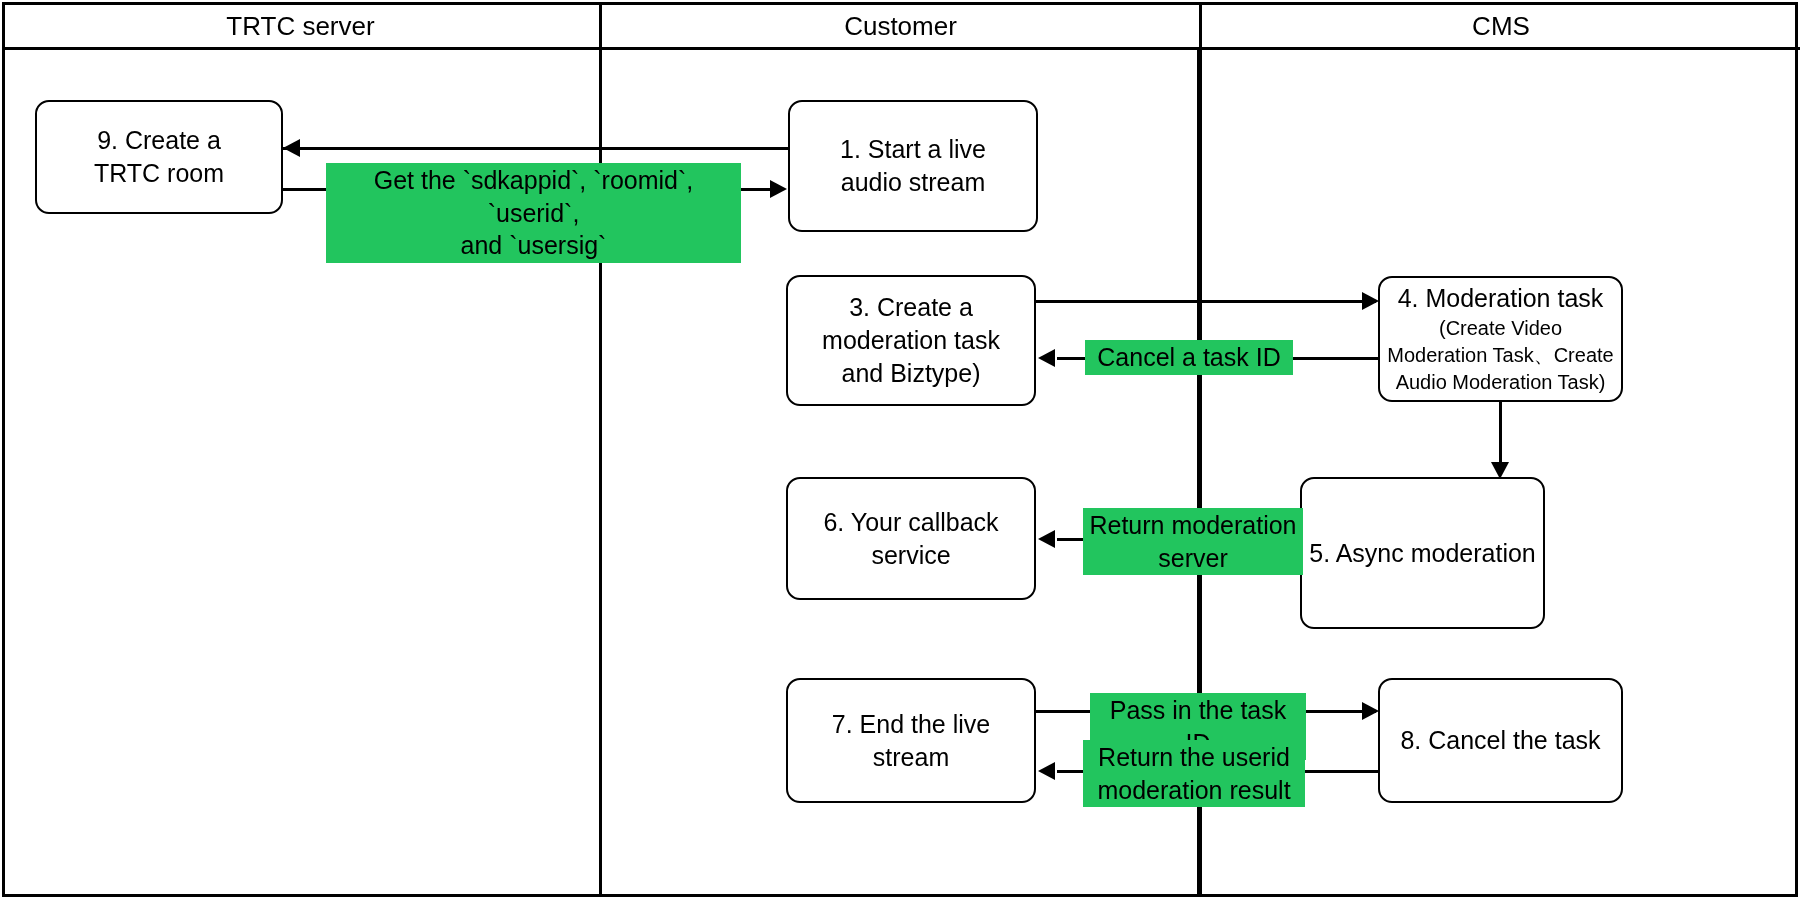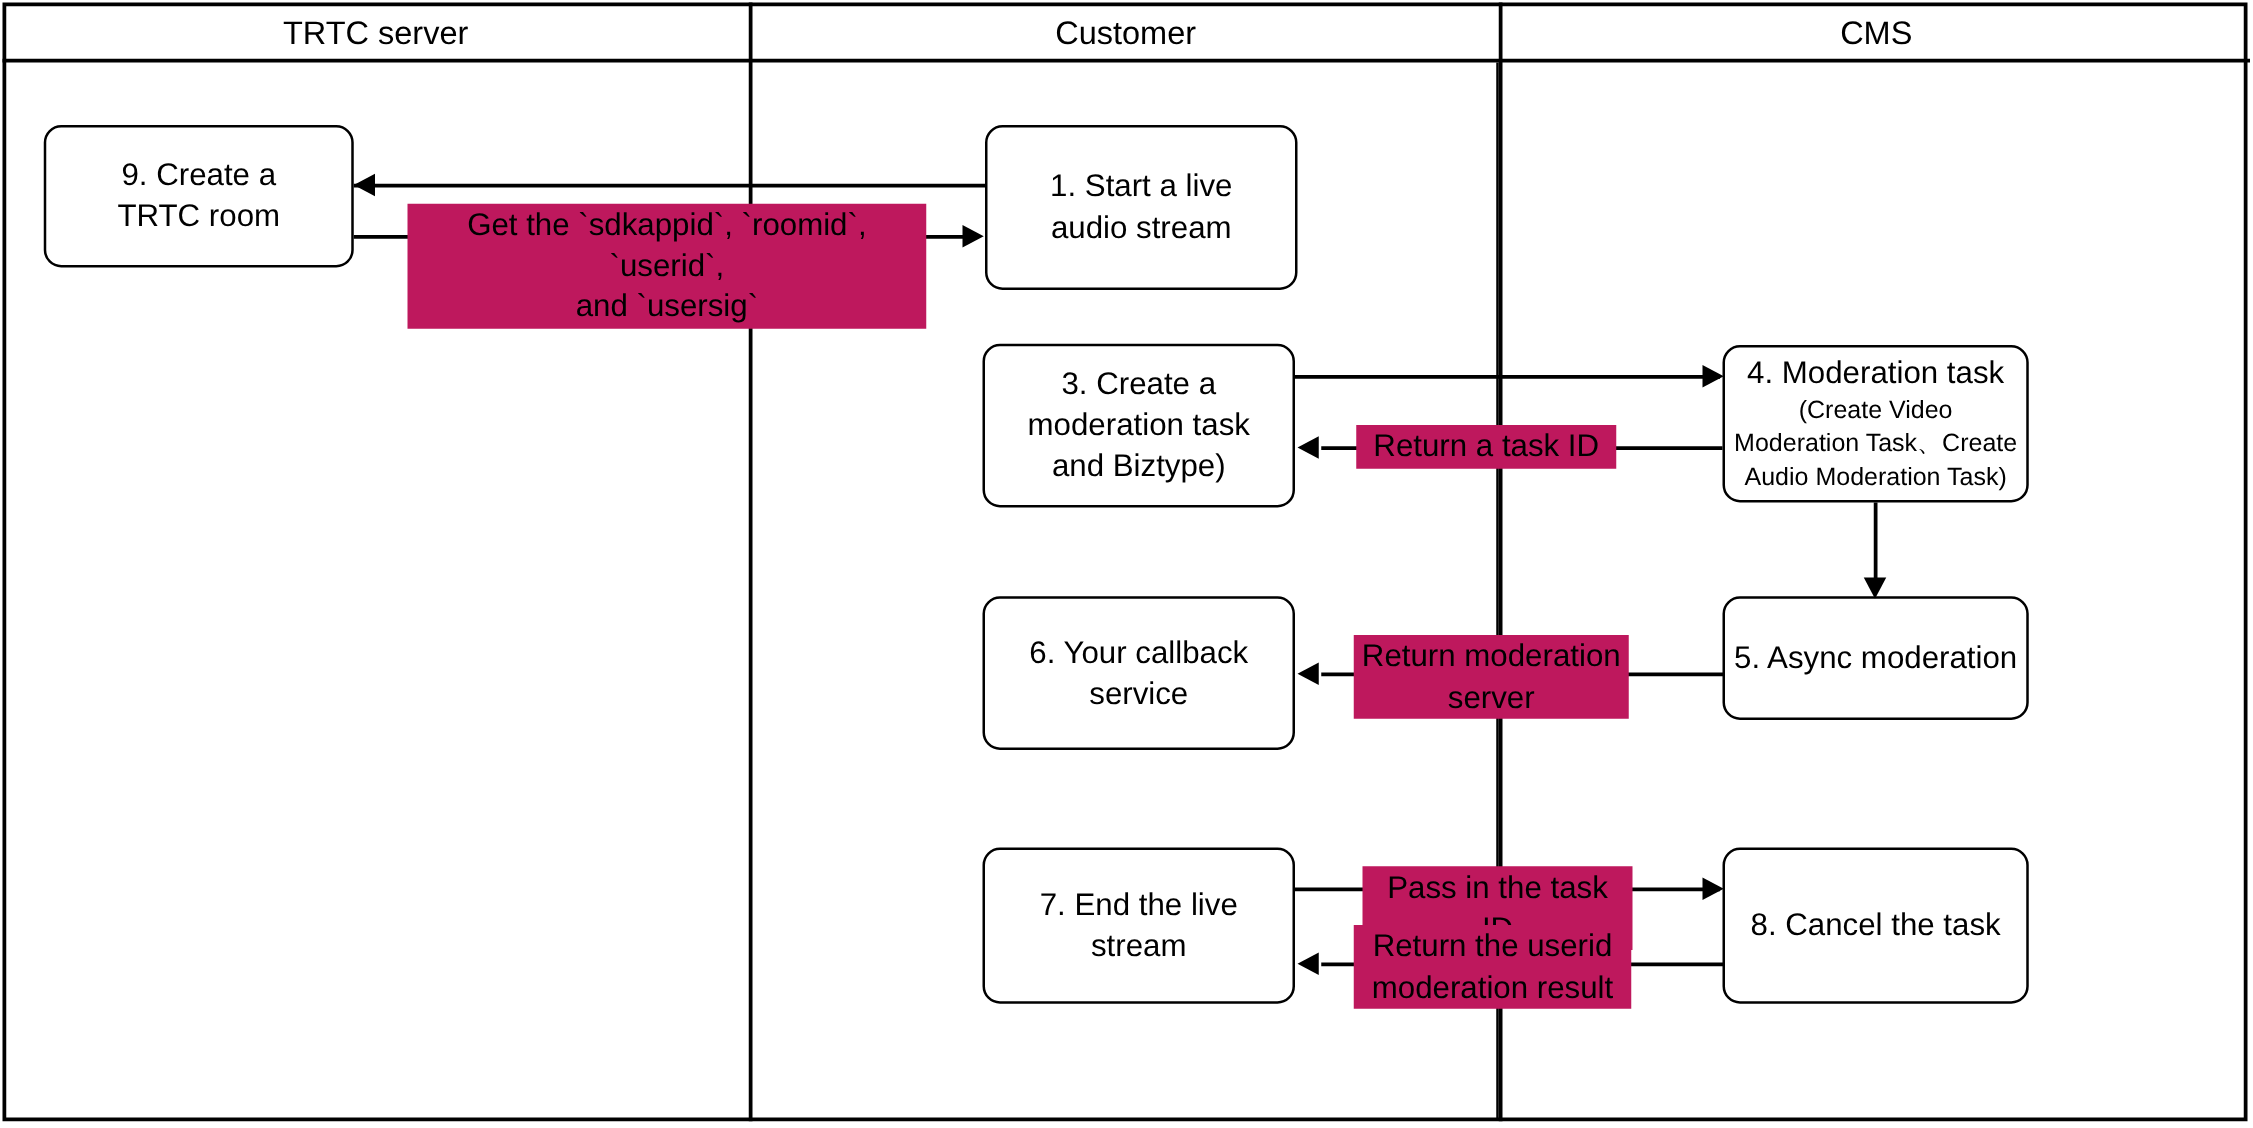--- a/index.html
+++ b/index.html
@@ -129,21 +129,21 @@
     border-top: 17px solid #000000;
   }
 
   
   .edge-label {
     position: absolute;
     text-align: center;
     font-size: 25px;
     line-height: 1.3;
     color: #000000;
-    background: #be185d;
+    background: #22c55e;
     z-index: 5;
     padding: 1px 4px;
     box-sizing: border-box;
   }
 </style>
 </head>
 <body>
 
 <div id="canvas">
 
@@ -180,21 +180,21 @@
     <div>audio stream</div>
   </div>
 
   <div class="hline" style="left:1036px; top:300px; width:340px;"></div>
   <div class="arrowhead right" style="left:1362px; top:292px;"></div>
 
   <div class="hline" style="left:1290px; top:357px; width:88px;"></div>
   <div class="hline" style="left:1057px; top:357px; width:30px;"></div>
   <div class="arrowhead left" style="left:1038px; top:349px;"></div>
   <div class="edge-label" style="left:1085px; top:340px; width:208px;">
-    <div>Return a task ID</div>
+    <div>Cancel a task ID</div>
   </div>
 
   <div class="vline" style="left:1499px; top:402px; width:2.5px; height:68px;"></div>
   <div class="arrowhead down" style="left:1491px; top:462px;"></div>
 
   <div class="box" style="left:786px; top:275px; width:250px; height:131px;">
     <div>3. Create a</div>
     <div>moderation task</div>
     <div>and Biztype)</div>
   </div>
@@ -212,21 +212,21 @@
   <div class="edge-label" style="left:1083px; top:508px; width:220px;">
     <div>Return moderation</div>
     <div>server</div>
   </div>
 
   <div class="box" style="left:786px; top:477px; width:250px; height:123px;">
     <div>6. Your callback</div>
     <div>service</div>
   </div>
 
-  <div class="box" style="left:1378px; top:477px; width:245px; height:99px;">
+  <div class="box" style="left:1300px; top:477px; width:245px; height:152px;">
     <div>5. Async moderation</div>
   </div>
 
   <div class="hline" style="left:1036px; top:710px; width:56px;"></div>
   <div class="hline" style="left:1304px; top:710px; width:72px;"></div>
   <div class="arrowhead right" style="left:1362px; top:702px;"></div>
   <div class="edge-label" style="left:1090px; top:693px; width:216px;">
     <div>Pass in the task ID</div>
   </div>
 

